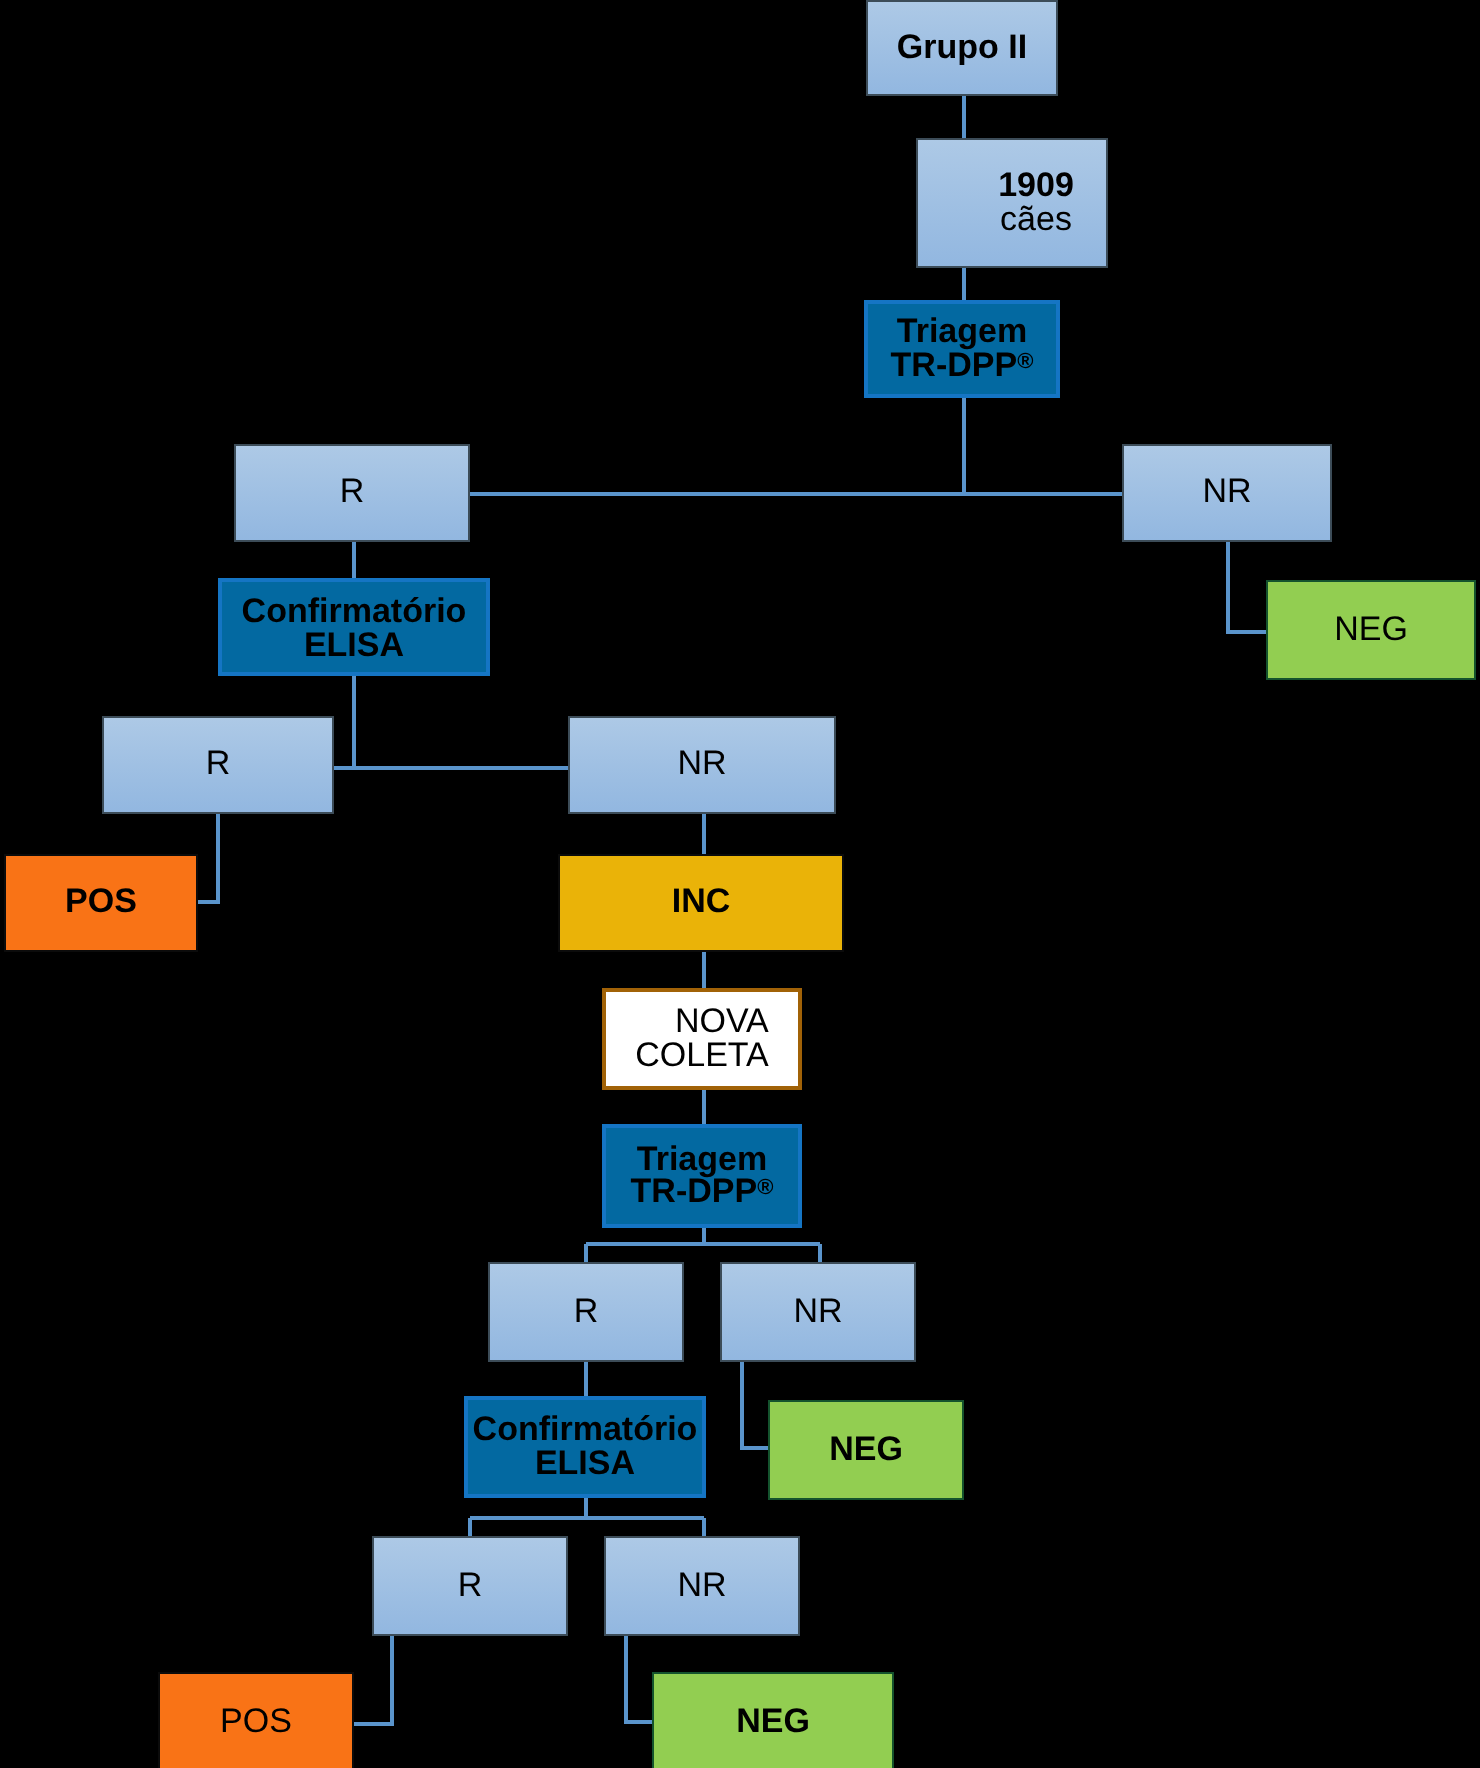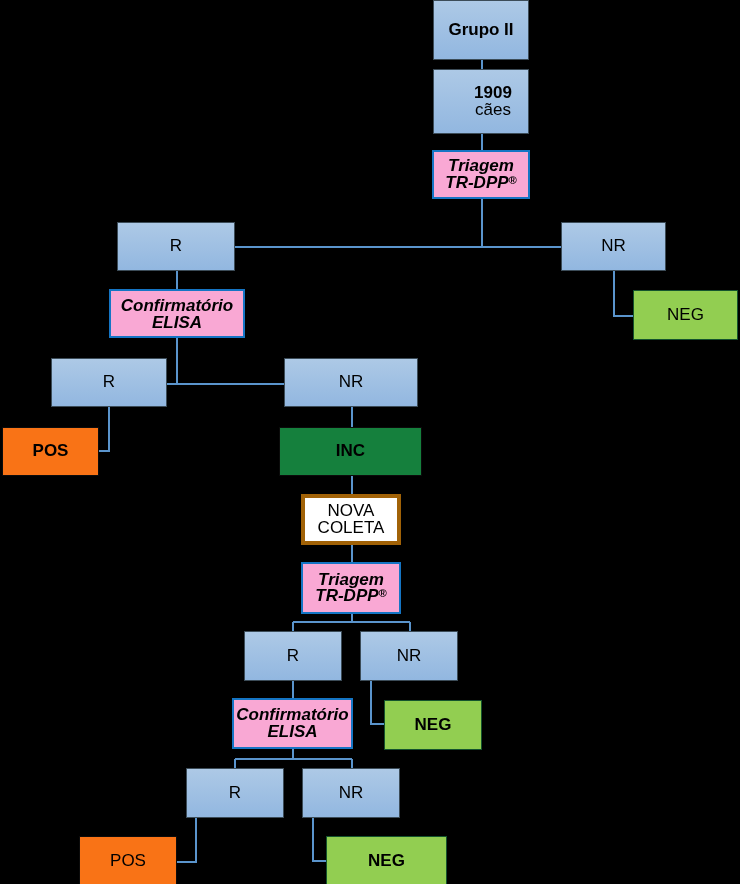--- a/index.html
+++ b/index.html
@@ -4,25 +4,25 @@
 <title>Fluxograma</title>
 <style>
   html,body{margin:0;padding:0;background:#000;}
   #stage{position:relative;width:740px;height:884px;background:#000;overflow:hidden;
          font-family:"Liberation Sans",sans-serif;}
   .node{position:absolute;box-sizing:border-box;display:flex;align-items:center;
         justify-content:center;text-align:center;color:#000;font-size:17px;
         line-height:16.5px;}
   .node > span{transform:translateZ(0);}
   .blue{background:linear-gradient(to bottom,#adc9e6 0%,#92b7e0 100%);border:1px solid #3c4c58;}
-  .blue2{background:#f9a8d4;border:2px solid #1575c4;font-weight:bold;font-style:italic;}
+  .blue2{background:#0369a1;border:2px solid #1575c4;font-weight:bold;}
   .green{background:#92ce51;border:1px solid #14532d;}
-  .green2{background:#15803d;border:1px solid #0b0b0b;}
+  .green2{background:#eab308;border:1px solid #0b0b0b;}
   .orange{background:#f97316;border:1px solid #0b0b0b;}
-  .white{background:#ffffff;border:4px solid #a16207;}
+  .white{background:#ffffff;border:2px solid #a16207;text-align:right;}
   .b{font-weight:bold;}
   .sup{font-size:11px;vertical-align:4px;line-height:0;}
   svg.links{position:absolute;left:0;top:0;width:740px;height:884px;
             shape-rendering:crispEdges;}
 </style>
 </head>
 <body>
 
 <div id="stage">
 
@@ -40,25 +40,25 @@
       <path d="M352 545 V562"></path>
       <path d="M352 613 V622 M293 622 H410 M293 622 V631 M410 622 V631"></path>
       <path d="M293 681 V698"></path>
       <path d="M371 680 V724 H384"></path>
       <path d="M293 749 V759 M235 759 H352 M235 759 V768 M352 759 V768"></path>
       <path d="M196 817 V862 H177"></path>
       <path d="M313 817 V861 H326"></path>
     </g>
   </svg>
 
-  <div class="node blue b" style="left:433px;top:0px;width:96px;height:60px;">
+  <div class="node blue b" style="left:433px;top:0px;width:96px;height:48px;">
     <span>Grupo II</span>
   </div>
 
-  <div class="node blue" style="left:433px;top:69px;width:96px;height:65px;padding-left:24px;">
+  <div class="node blue" style="left:458px;top:69px;width:96px;height:65px;padding-left:24px;">
     <span><b>1909</b> <span>cães</span></span>
   </div>
 
   <div class="node blue2" style="left:432px;top:150px;width:98px;height:49px;">
     <span><span>Triagem</span><br><span>TR-DPP</span><span class="sup">®</span></span>
   </div>
 
   <div class="node blue" style="left:117px;top:222px;width:118px;height:49px;">
     <span>R</span>
   </div>

